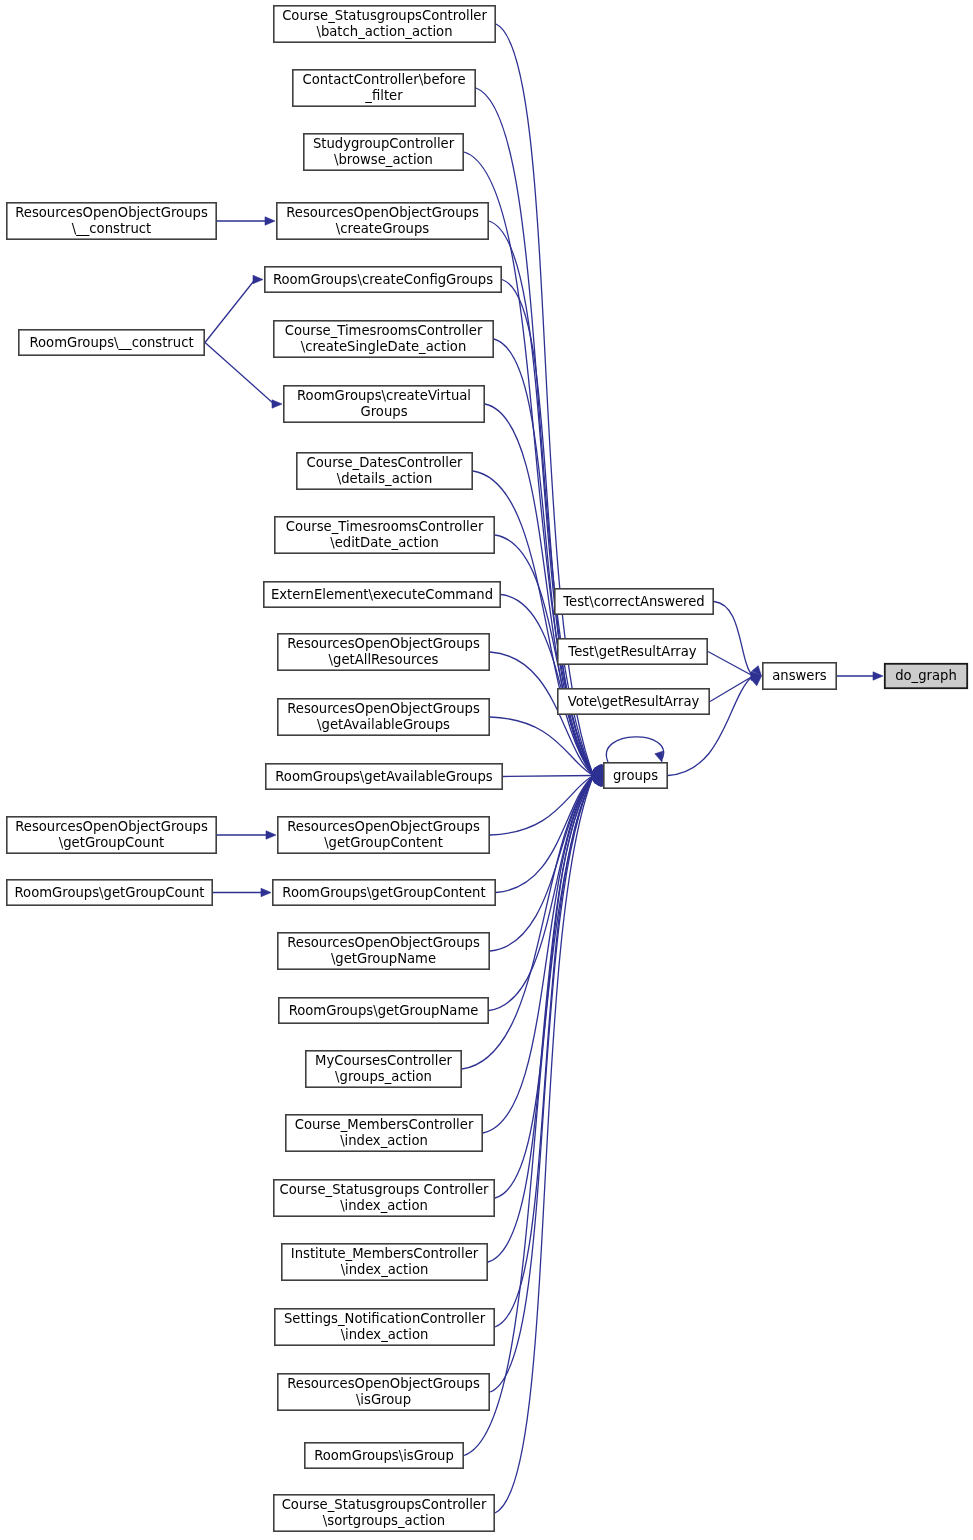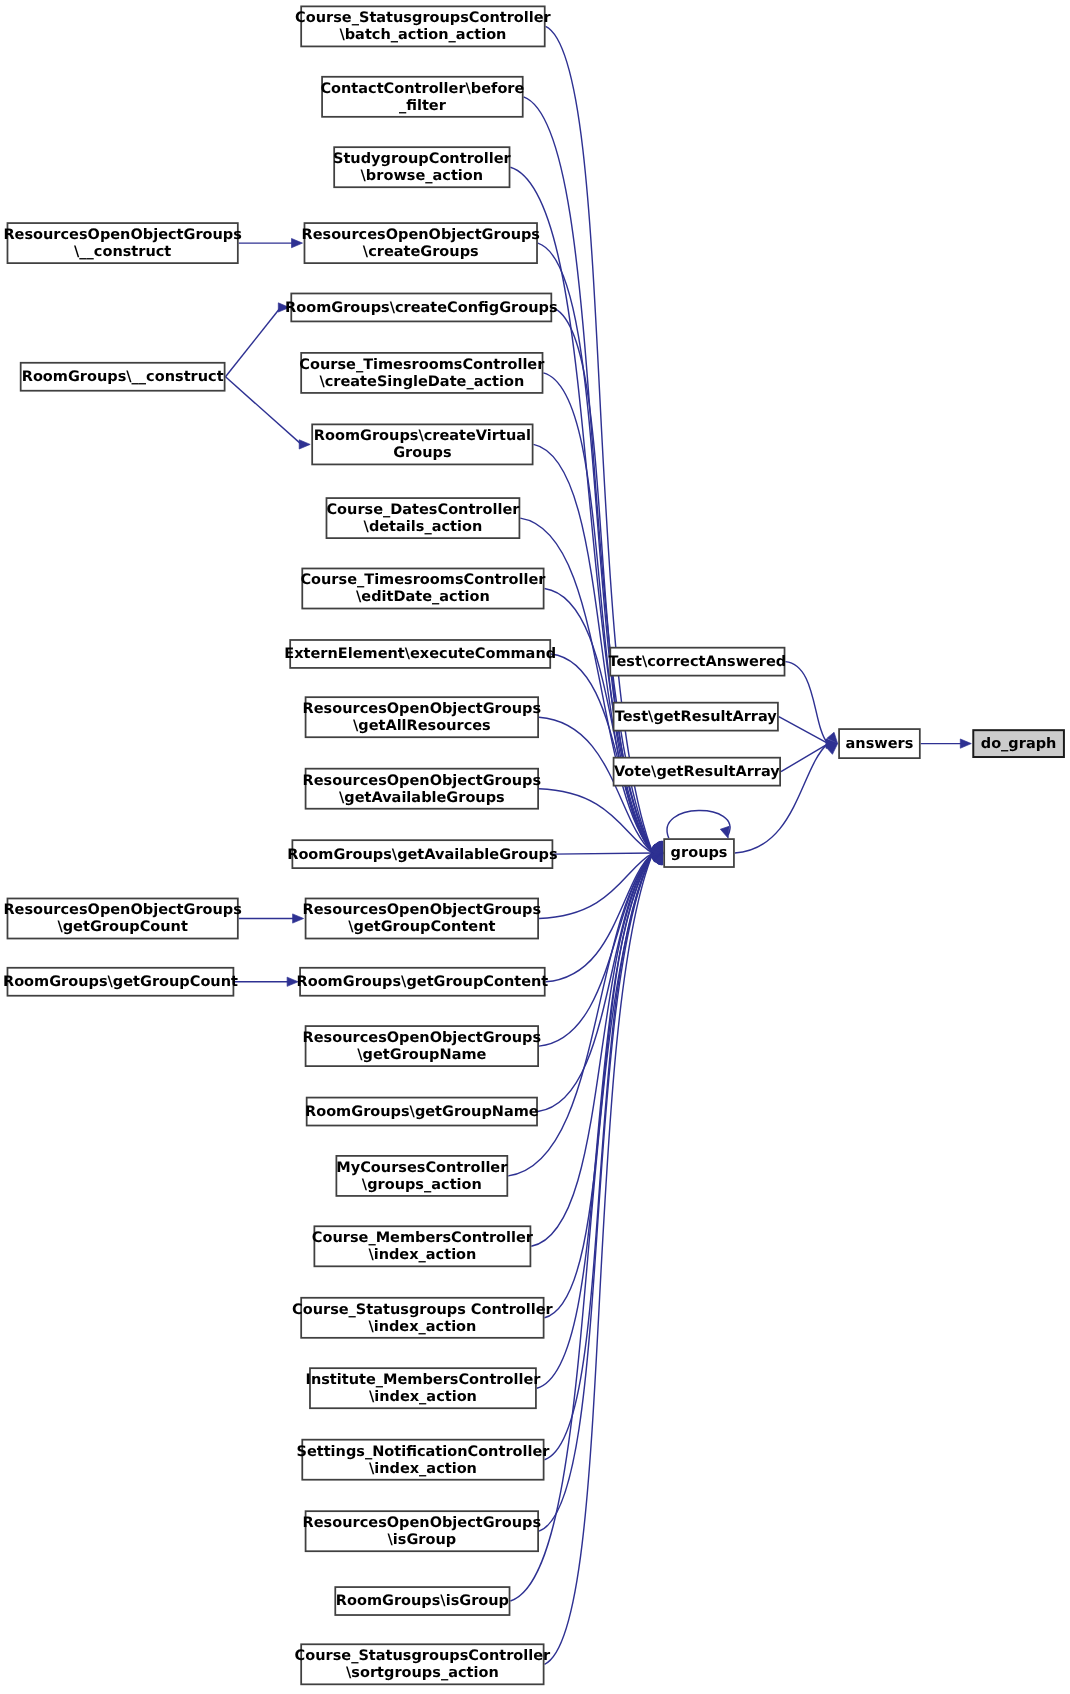--- a/index.html
+++ b/index.html
@@ -7,21 +7,20 @@
     padding: 0;
     background: #ffffff;
   }
   #graph-root {
     position: relative;
     width: 973px;
     height: 1540px;
     background: #ffffff;
     font-family: "DejaVu Sans", "Liberation Sans", sans-serif;
     overflow: hidden;
-    font-weight: bold;
   }
   svg.graph-svg {
     position: absolute;
     top: 0;
     left: 0;
     width: 973px;
     height: 1540px;
   }
   .node-box {
     fill: #ffffff;

